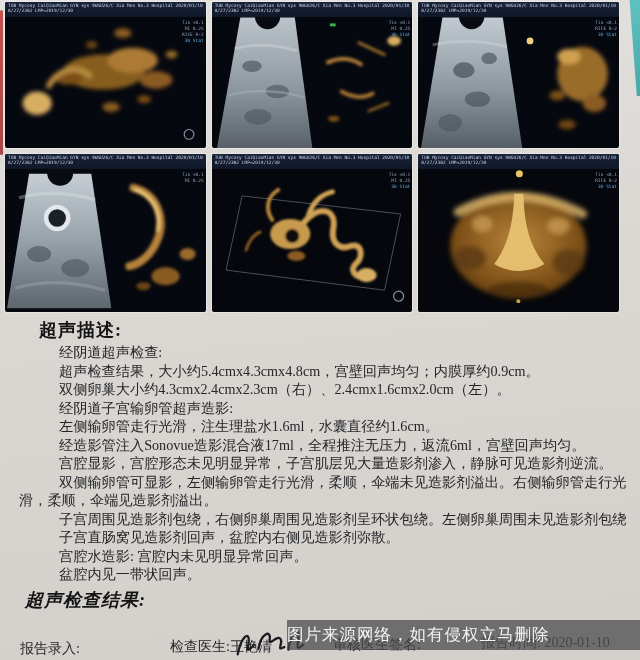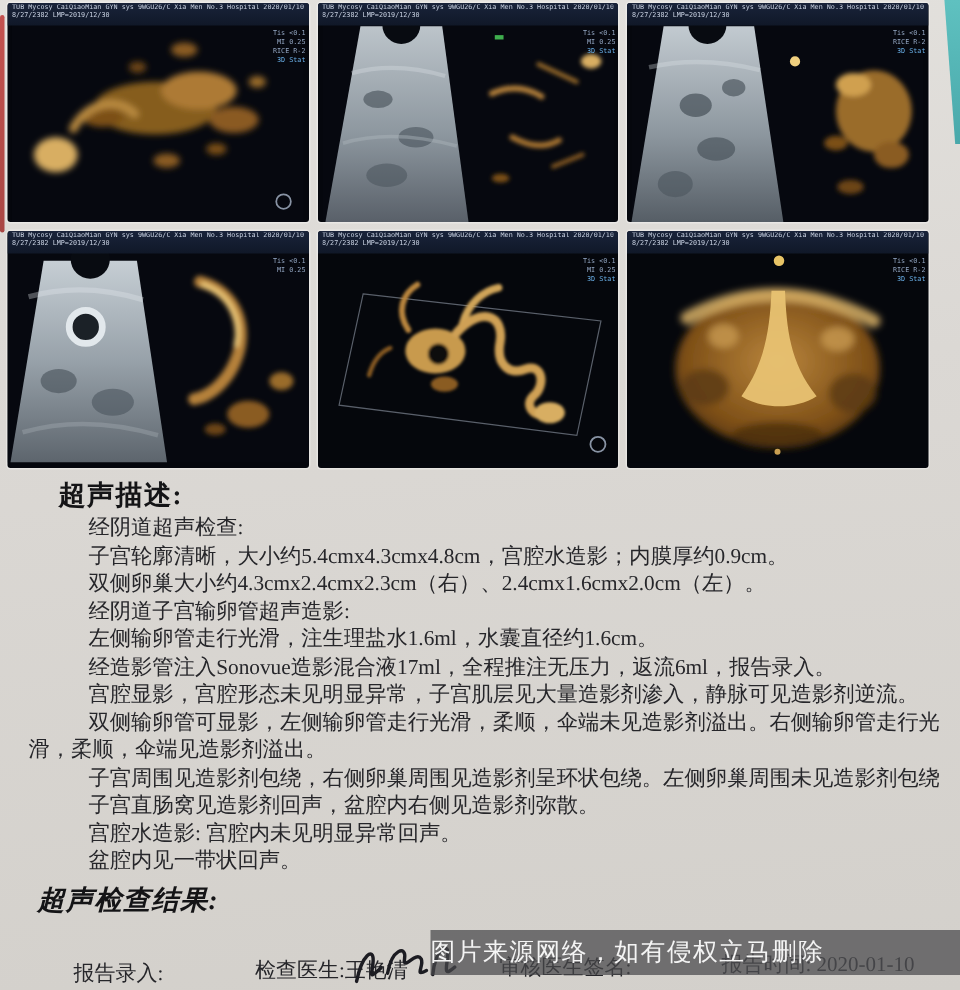--- a/index.html
+++ b/index.html
@@ -28,21 +28,21 @@
     font-family:"DejaVu Sans Mono",monospace;font-size:4.5px;line-height:6px;color:#93a6c2;}
   .us-side .blue{color:#6ab0e8;}
   .us-panel svg{position:absolute;left:0;top:0;width:100%;height:100%;}
   
   .report{position:absolute;left:0;top:0;width:640px;height:660px;margin-left:13px;}
   .desc-title{position:absolute;left:26px;top:318px;font-size:18px;font-weight:bold;color:#141416;letter-spacing:1px;}
   .desc-body{position:absolute;left:6px;top:343px;right:14px;}
   .desc-body p{margin:0;font-size:14.2px;line-height:18.5px;text-indent:40px;color:#26262a;}
   .result-title{position:absolute;left:12px;top:588px;font-size:18px;font-weight:bold;color:#141416;letter-spacing:1px;font-style:italic;}
   .footer-row{position:absolute;left:0;top:636px;width:640px;height:24px;font-size:14px;color:#26262a;}
-  .footer-row .f-entry{position:absolute;left:36px;top:4px;text-align:center;}
+  .footer-row .f-entry{position:absolute;left:7px;top:4px;text-align:center;}
   .footer-row .f-exam{position:absolute;left:157px;top:2px;}
   .footer-row .f-review{position:absolute;left:320px;top:0;text-align:center;}
   .footer-row .f-time{position:absolute;left:468px;top:-2px;color:#3c3c40;}
   .signature{position:absolute;left:221px;top:626px;width:72px;height:34px;transform:rotate(-4deg);}
   
   .watermark{position:absolute;left:287px;top:620px;right:0;height:30px;z-index:9;
     background:rgba(72,72,75,.72);display:flex;align-items:center;
     font-family:"Liberation Sans",sans-serif;font-size:16.5px;color:#f4f4f4;letter-spacing:1px;white-space:nowrap;}
 </style>
 </head>
@@ -318,25 +318,25 @@
         <circle cx="101" cy="16" r="3.5" fill="#e8c466"></circle>
         <circle cx="100" cy="143" r="2" fill="#caa052"></circle>
       </svg>
     </div>
   </div>
 
   <div class="report">
     <div class="desc-title">超声描述:</div>
     <div class="desc-body">
       <p>经阴道超声检查:</p>
-      <p>子宫轮廓清晰，大小约5.4cmx4.3cmx4.8cm，宫腔水造影；内膜厚约0.9cm。</p>
+      <p>超声检查结果，大小约5.4cmx4.3cmx4.8cm，宫壁回声均匀；内膜厚约0.9cm。</p>
       <p>双侧卵巢大小约4.3cmx2.4cmx2.3cm（右）、2.4cmx1.6cmx2.0cm（左）。</p>
       <p>经阴道子宫输卵管超声造影:</p>
       <p>左侧输卵管走行光滑，注生理盐水1.6ml，水囊直径约1.6cm。</p>
-      <p>经造影管注入Sonovue造影混合液17ml，全程推注无压力，返流6ml，报告录入。</p>
+      <p>经造影管注入Sonovue造影混合液17ml，全程推注无压力，返流6ml，宫壁回声均匀。</p>
       <p>宫腔显影，宫腔形态未见明显异常，子宫肌层见大量造影剂渗入，静脉可见造影剂逆流。</p>
       <p>双侧输卵管可显影，左侧输卵管走行光滑，柔顺，伞端未见造影剂溢出。右侧输卵管走行光滑，柔顺，伞端见造影剂溢出。</p>
       <p>子宫周围见造影剂包绕，右侧卵巢周围见造影剂呈环状包绕。左侧卵巢周围未见造影剂包绕</p>
       <p>子宫直肠窝见造影剂回声，盆腔内右侧见造影剂弥散。</p>
       <p>宫腔水造影: 宫腔内未见明显异常回声。</p>
       <p>盆腔内见一带状回声。</p>
     </div>
     <div class="result-title">超声检查结果:</div>
 
     <div class="footer-row">

